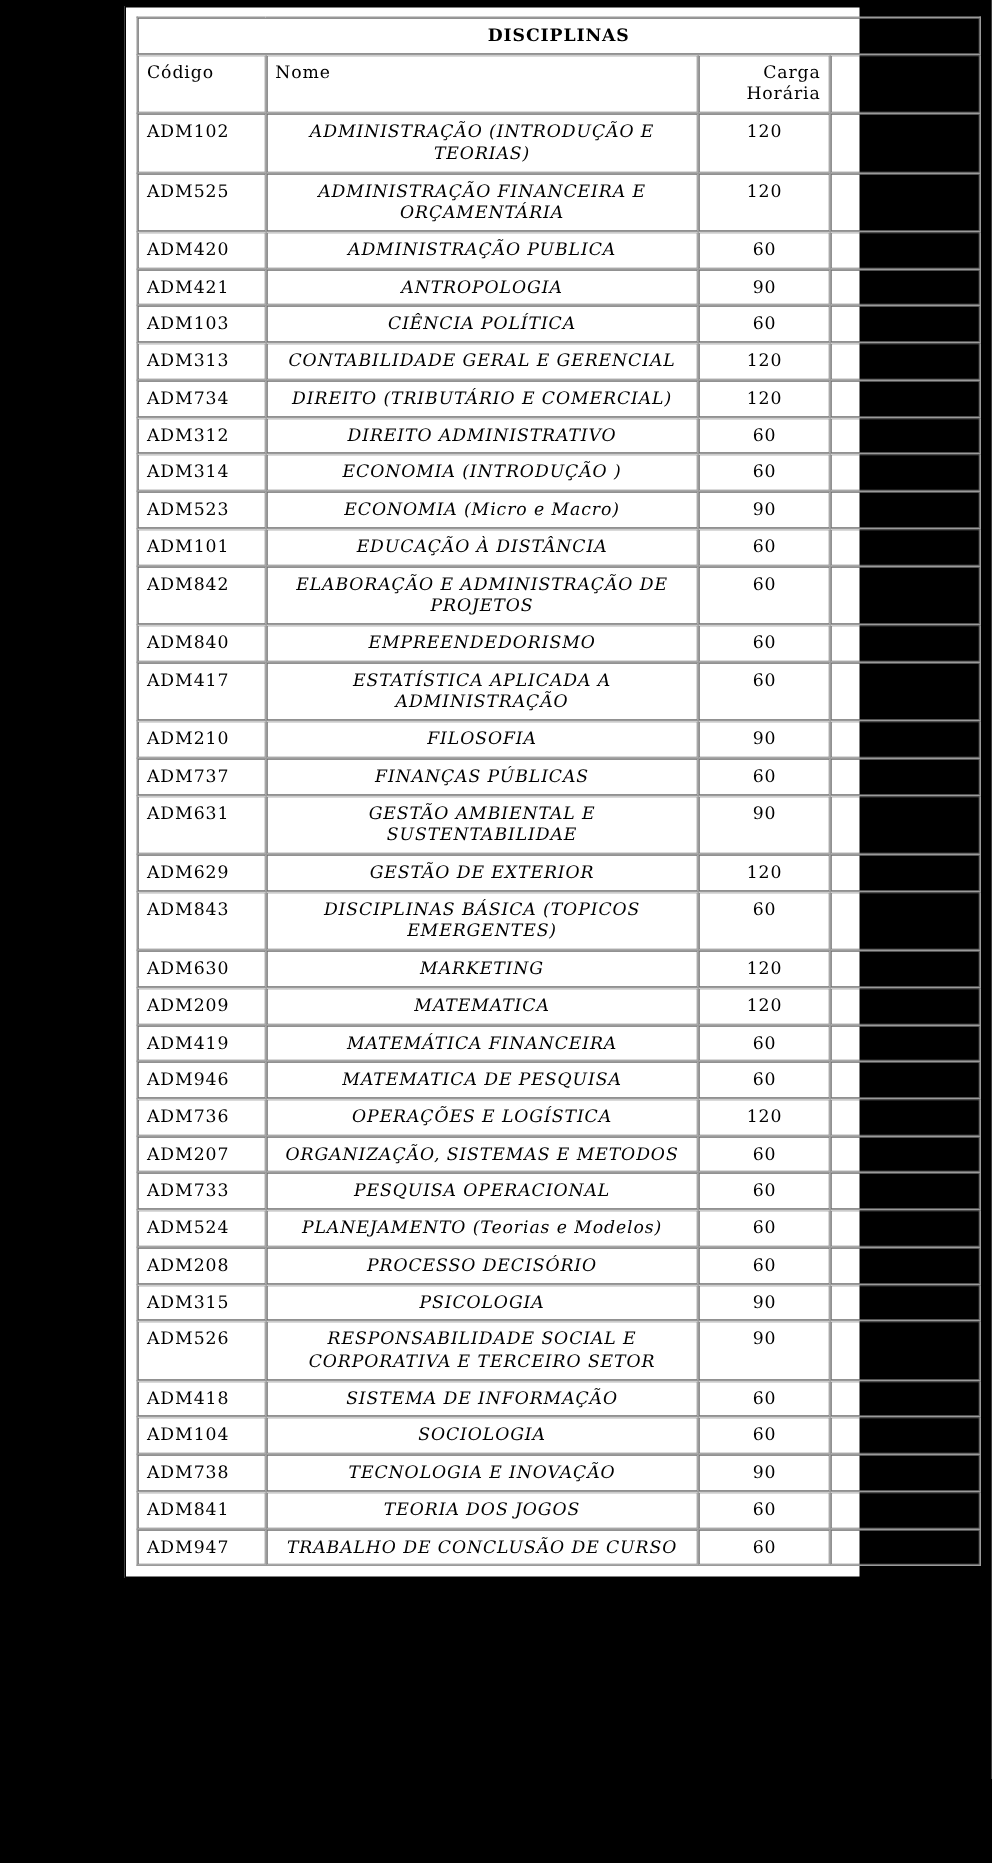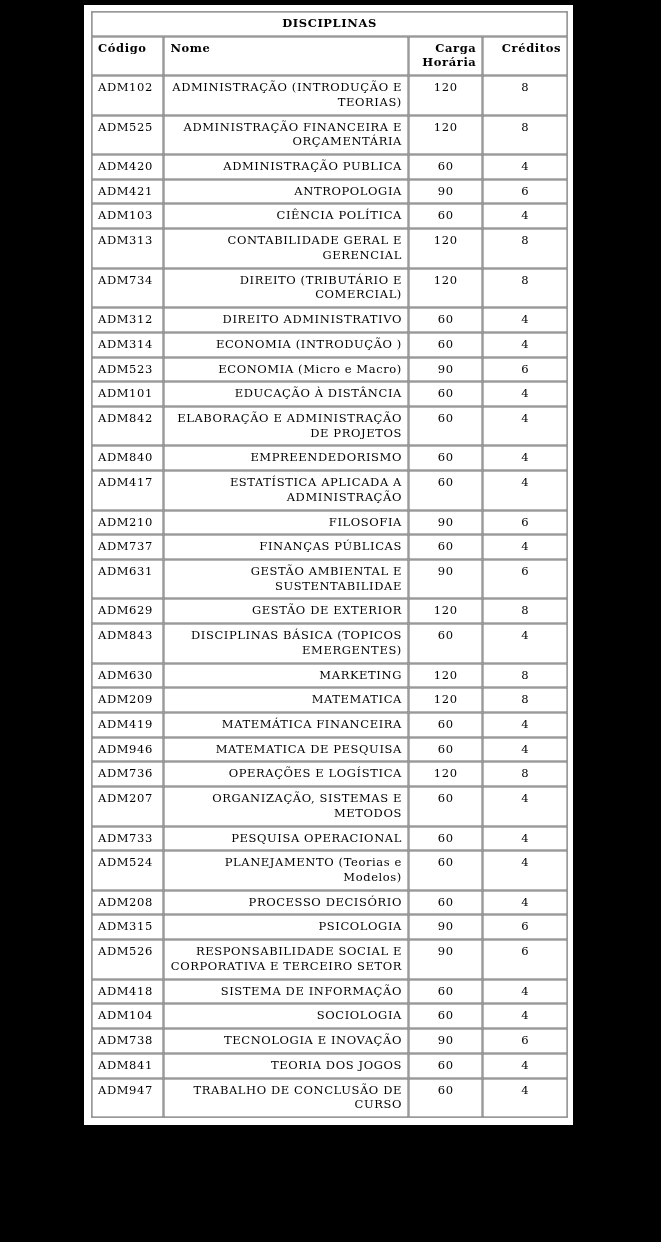--- a/index.html
+++ b/index.html
@@ -17,21 +17,21 @@
     left: 83px;
     top: 4px;
     width: 491px;
     background: #ffffff;
     border: 1px solid #000000;
     padding: 6px 7px 7px 7px;
     box-sizing: border-box;
   }
   table.disc {
     border-collapse: collapse;
-    width: 477px;
+    width: 563px;
     table-layout: fixed;
   }
   table.disc td, table.disc th {
     border: 1px solid #9a9a9a;
     box-shadow: 0 0 0 0.5px #6e6e6e inset;
     font-size: 11.5px;
     font-family: "DejaVu Serif", serif;
     letter-spacing: 0.6px;
     padding: 4px 6px 5px 6px;
     vertical-align: top;
@@ -39,39 +39,40 @@
     line-height: 1.28;
   }
   .title-cell {
     text-align: center;
     font-weight: bold;
     font-size: 12px;
     letter-spacing: 0.9px;
     padding: 5px 4px 6px 4px;
   }
   .hdr {
-    font-weight: bold;
+    font-weight: normal;
     text-align: left;
   }
   .hdr.center {
     text-align: right;
   }
   .col-codigo { width: 72px; }
   .col-nome   { width: 243px; }
   .col-carga  { width: 74px; }
   .col-cred   { width: 84px; }
   td.code {
     text-align: left;
     white-space: nowrap;
   }
   td.num {
     text-align: center;
   }
   td.name {
-    text-align: right;
+    text-align: center;
+    font-style: italic;
   }
 </style>
 </head>
 <body>
 
 <div class="page">
   <table class="disc">
     <colgroup>
       <col class="col-codigo">
       <col class="col-nome">

